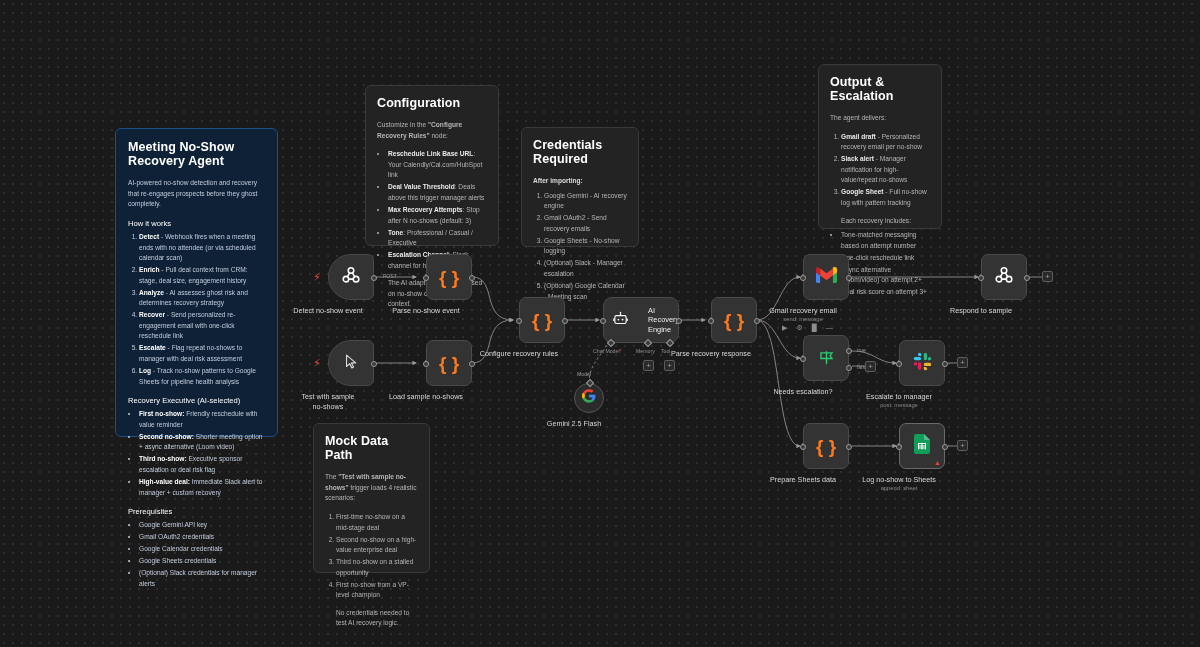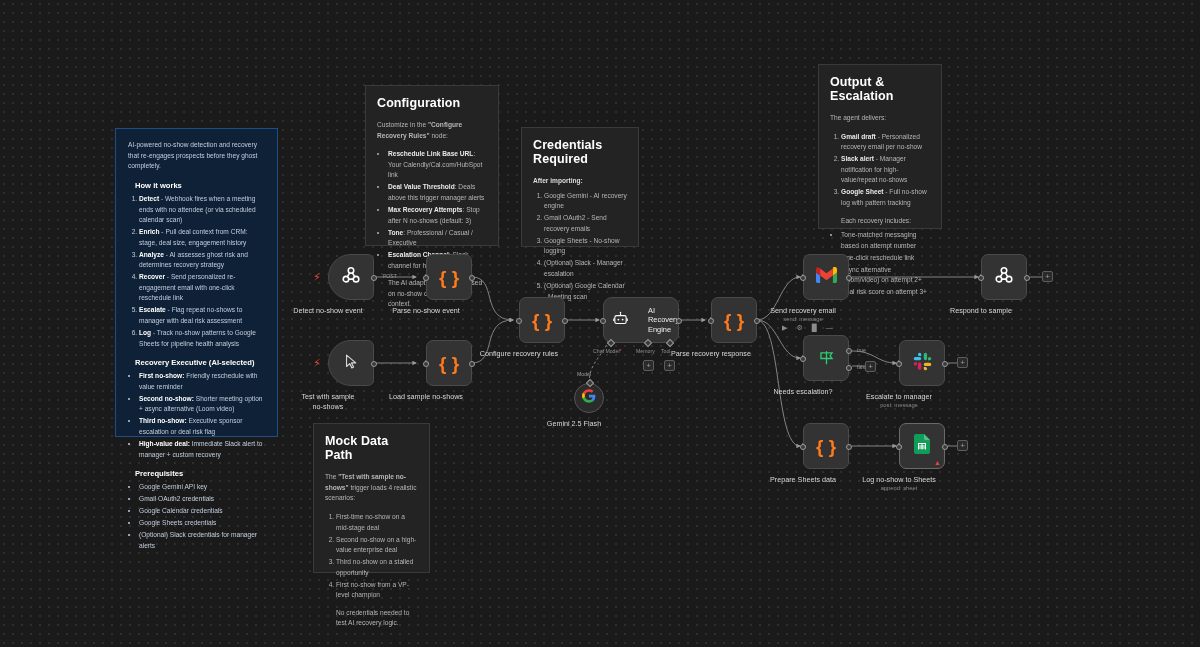--- a/index.html
+++ b/index.html
@@ -13,30 +13,30 @@
   #canvas{
     position:absolute;inset:0;
     background-color:#1a1a1a;
     background-image:radial-gradient(circle at 1px 1px, #2e2e2e 1px, transparent 0);
     background-size:9px 9px;
     background-position:3px 3px;
   }
   svg.edges{position:absolute;left:0;top:0;width:1200px;height:647px;overflow:visible;}
 
   
-  .note{position:absolute;border-radius:0;box-sizing:border-box;}
+  .note{position:absolute;border-radius:6px;box-sizing:border-box;}
   .note.dark{background:#232323;border:1px solid #3a3a3a;}
   .note.blue{background:#0e2136;border:1px solid #1d4f86;}
   .note h2{
     margin:0 0 10px 0;font-size:12.5px;font-weight:700;letter-spacing:.1px;color:#fff;
   }
   .note.blue h2{font-size:12.5px;}
   .note p{margin:0 0 8px 0;font-size:6.6px;line-height:1.62;color:#b6b6b6;}
   .note.blue p{color:#c3cede;}
-  .note h3{margin:9px 0 4px 7px;font-size:7.6px;font-weight:700;color:#ffffff;}
+  .note h3{margin:9px 0 4px 0;font-size:7.6px;font-weight:400;color:#ffffff;}
   .note ol,.note ul{margin:0 0 6px 0;padding-left:11px;}
   .note li{font-size:6.6px;line-height:1.6;color:#b6b6b6;margin-bottom:1.5px;}
   .note.blue li{color:#c3cede;}
   .note li b{color:#e9e9e9;font-weight:700;}
   .note.blue li b{color:#ffffff;font-weight:700;}
   .note .tail{font-size:6.6px;line-height:1.6;color:#b6b6b6;margin-top:7px;padding-left:11px;}
   .note ol{list-style:decimal;}
   .note ul{list-style:disc;}
 
   
@@ -123,20 +123,21 @@
       <path d="M852,446 L896,446" marker-end="url(#ah)"></path>
 
       <path d="M948,363 L957,363"></path>
       <path d="M948,446 L957,446"></path>
       <path d="M1030,277 L1042,277"></path>
       <path d="M852,366 L865,366"></path>
     </g>
   </svg>
 
   <div class="note blue" style="left:115px;top:128px;width:163px;height:309px;padding:11px 12px;">
+    <h2>Meeting No-Show Recovery Agent</h2>
     <p>AI-powered no-show detection and recovery that re-engages prospects before they ghost completely.</p>
     <h3>How it works</h3>
     <ol>
       <li><b>Detect</b><span> - Webhook fires when a meeting ends with no attendee (or via scheduled calendar scan)</span></li>
       <li><b>Enrich</b><span> - Pull deal context from CRM: stage, deal size, engagement history</span></li>
       <li><b>Analyze</b><span> - AI assesses ghost risk and determines recovery strategy</span></li>
       <li><b>Recover</b><span> - Send personalized re-engagement email with one-click reschedule link</span></li>
       <li><b>Escalate</b><span> - Flag repeat no-shows to manager with deal risk assessment</span></li>
       <li><b>Log</b><span> - Track no-show patterns to Google Sheets for pipeline health analysis</span></li>
     </ol>
@@ -334,21 +335,21 @@
           <path fill="#34A853" d="M38.6 36h6.1c1.8 0 3.3-1.5 3.3-3.3V12.1l-9.4 7V36z"></path>
           <path fill="#FBBC04" d="M38.6 3.3v15.8L48 12.1V4.9c0-4.5-5.1-7.1-8.7-4.4l-.7.5v2.3z"></path>
           <path fill="#EA4335" d="M9.4 19.1V3.3L24 14.2l14.6-10.9v15.8L24 30 9.4 19.1z"></path>
           <path fill="#C5221F" d="M0 4.9v7.2l9.4 7V3.3l-.7-.5C5.1-2.2 0 .4 0 4.9z"></path>
         </svg>
       </span>
       <span class="arrowin"></span>
       <span class="port in"></span>
       <span class="port out"></span>
     </div>
-    <div class="nlabel">Send recovery email</div>
+    <div class="nlabel">Gmail recovery email</div>
     <div class="nsub">send: message</div>
   </div>
 
   <div class="toolbar" style="left:782px;top:324px;">
     <span>▶</span>
     <span>⚙</span>
     <span>█</span>
     <span>—</span>
   </div>
 

